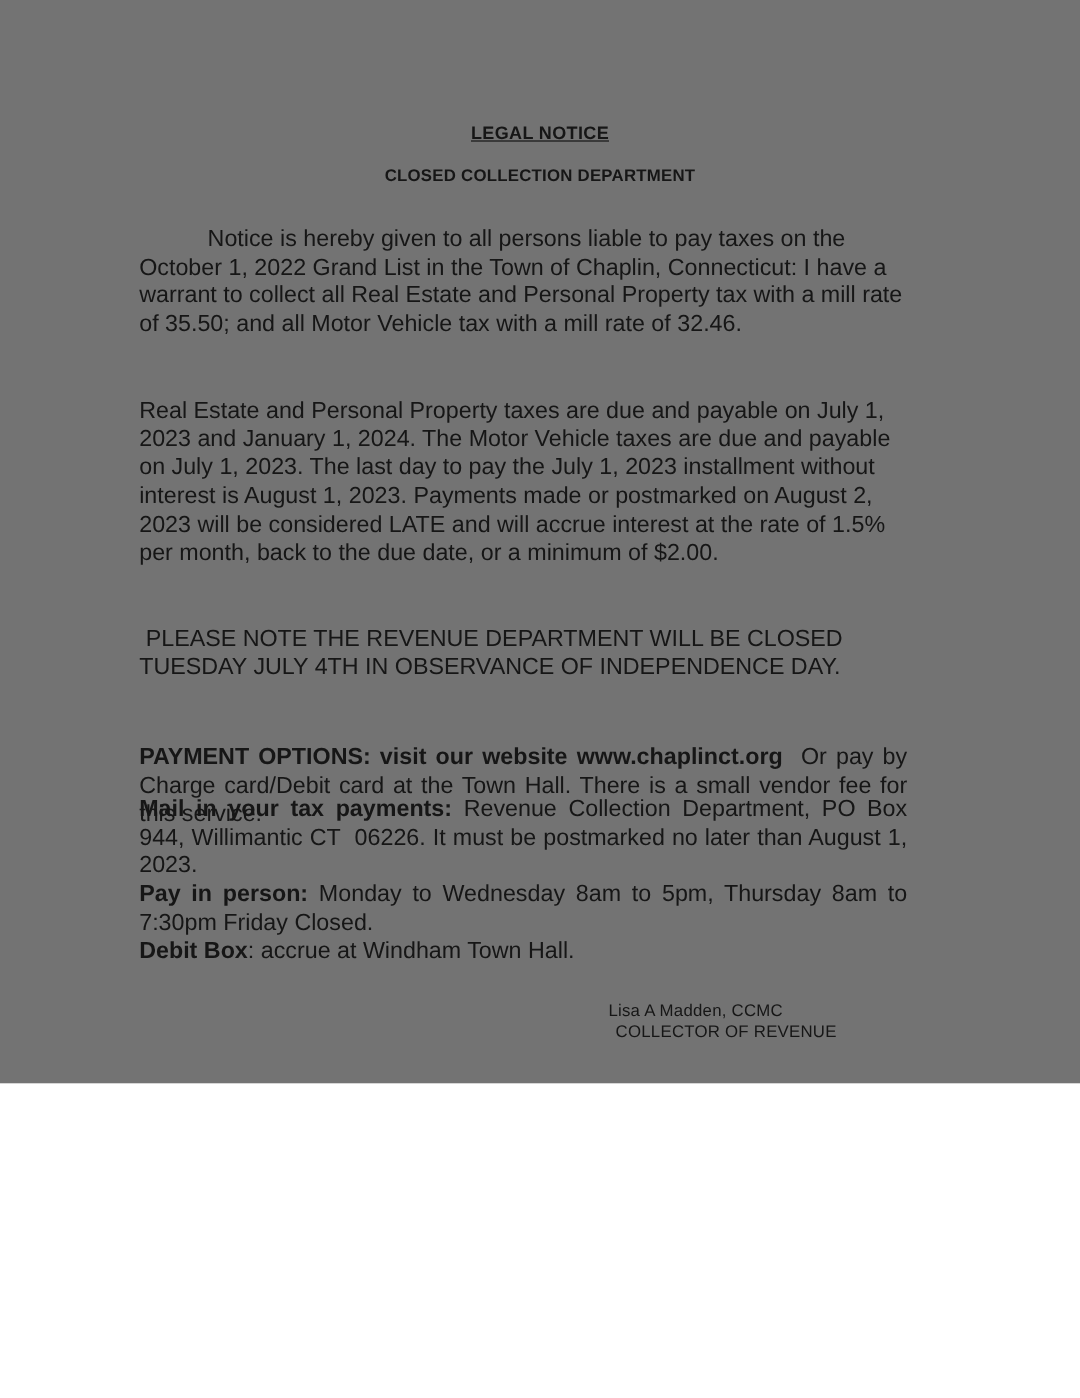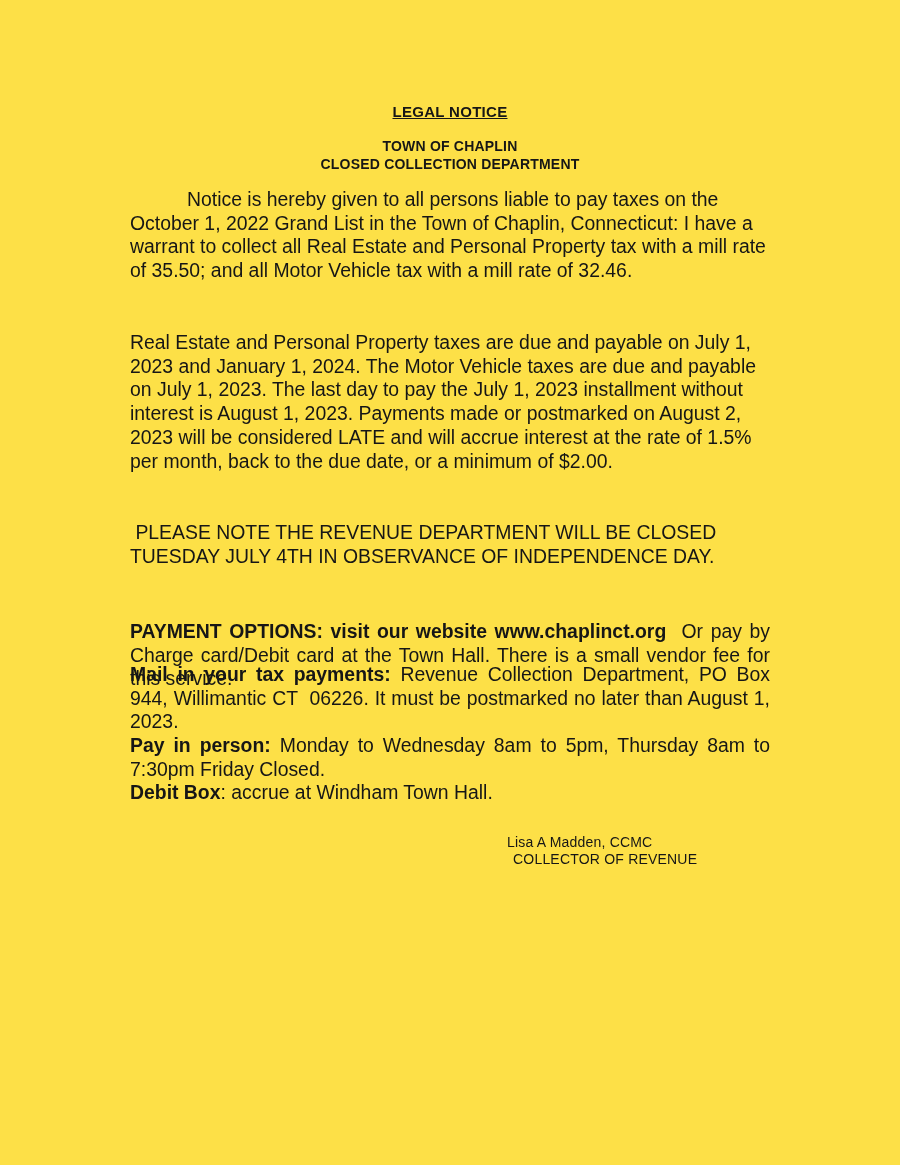--- a/index.html
+++ b/index.html
@@ -3,22 +3,22 @@
 <meta charset="utf-8">
 <style>
   html, body {
     margin: 0;
     padding: 0;
     background: #ffffff;
   }
   .page {
     position: relative;
     width: 900px;
-    height: 1165px;
-    background: #fde047;
+    height: 903px;
+    background: #737373;
     font-family: "Liberation Sans", sans-serif;
     color: #161616;
     overflow: hidden;
   }
   .center-head {
     position: absolute;
     left: 0;
     width: 900px;
     text-align: center;
     font-weight: bold;
@@ -33,21 +33,21 @@
     text-decoration: underline;
   }
   .doc-org {
     top: 137px;
     font-size: 14px;
     line-height: 18px;
     letter-spacing: 0.2px;
   }
   .para {
     position: absolute;
-    left: 130px;
+    left: 116px;
     width: 640px;
     margin: 0;
     font-size: 19.4px;
     line-height: 23.7px;
     white-space: pre-wrap;
     text-align: left;
   }
   .p-notice   { top: 188px; text-indent: 57px; }
   .p-due      { top: 331px; }
   .p-closure  { top: 521px; }
@@ -69,21 +69,20 @@
   .sig-title { padding-left: 6px; }
 </style>
 </head>
 <body>
 
 <div class="page">
 
   <h1 class="center-head doc-title"><span class="title-text">LEGAL NOTICE</span></h1>
 
   <div class="center-head doc-org">
-    <div>TOWN OF CHAPLIN</div>
     <div>CLOSED COLLECTION DEPARTMENT</div>
   </div>
 
   <p class="para p-notice">Notice is hereby given to all persons liable to pay taxes on the October 1, 2022 Grand List in the Town of Chaplin, Connecticut: I have a warrant to collect all Real Estate and Personal Property tax with a mill rate of 35.50; and all Motor Vehicle tax with a mill rate of 32.46.</p>
 
   <p class="para p-due">Real Estate and Personal Property taxes are due and payable on July 1, 2023 and January 1, 2024. The Motor Vehicle taxes are due and payable on July 1, 2023. The last day to pay the July 1, 2023 installment without interest is August 1, 2023. Payments made or postmarked on August 2, 2023 will be considered LATE and will accrue interest at the rate of 1.5% per month, back to the due date, or a minimum of $2.00.</p>
 
   <p class="para p-closure"> PLEASE NOTE THE REVENUE DEPARTMENT WILL BE CLOSED TUESDAY JULY 4TH IN OBSERVANCE OF INDEPENDENCE DAY.</p>
 
   <p class="para p-payment"><span class="b">PAYMENT OPTIONS: visit our website </span><span class="b">www.chaplinct.org</span><span>  Or pay by Charge card/Debit card at the Town Hall. There is a small vendor fee for this service.</span></p>

